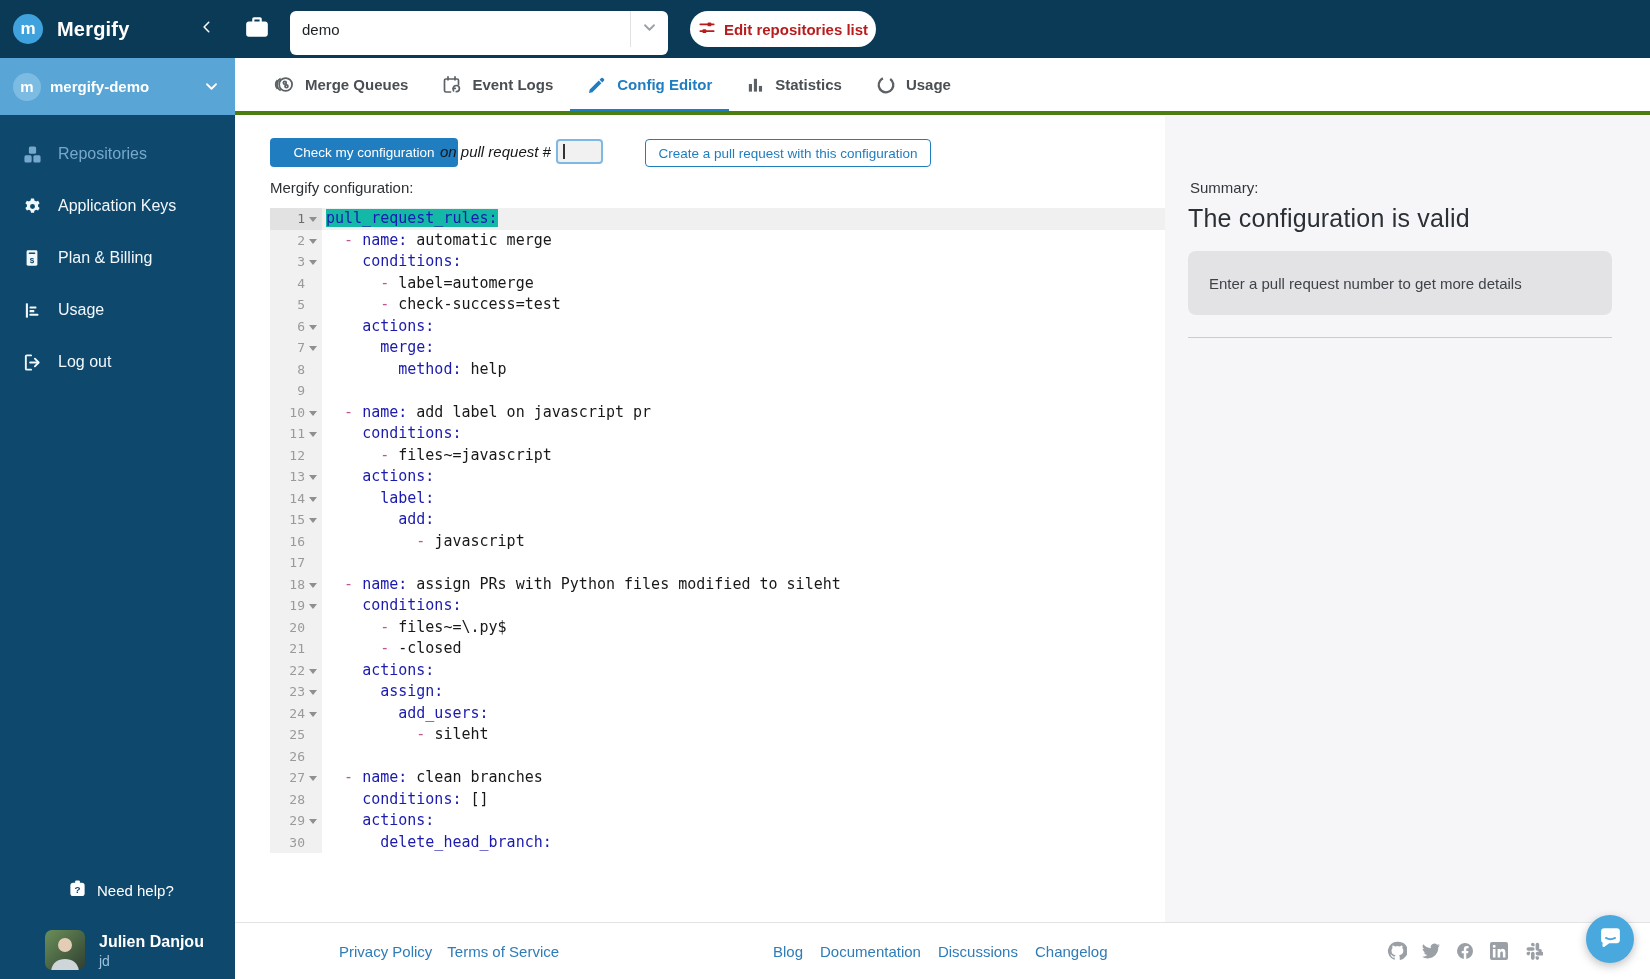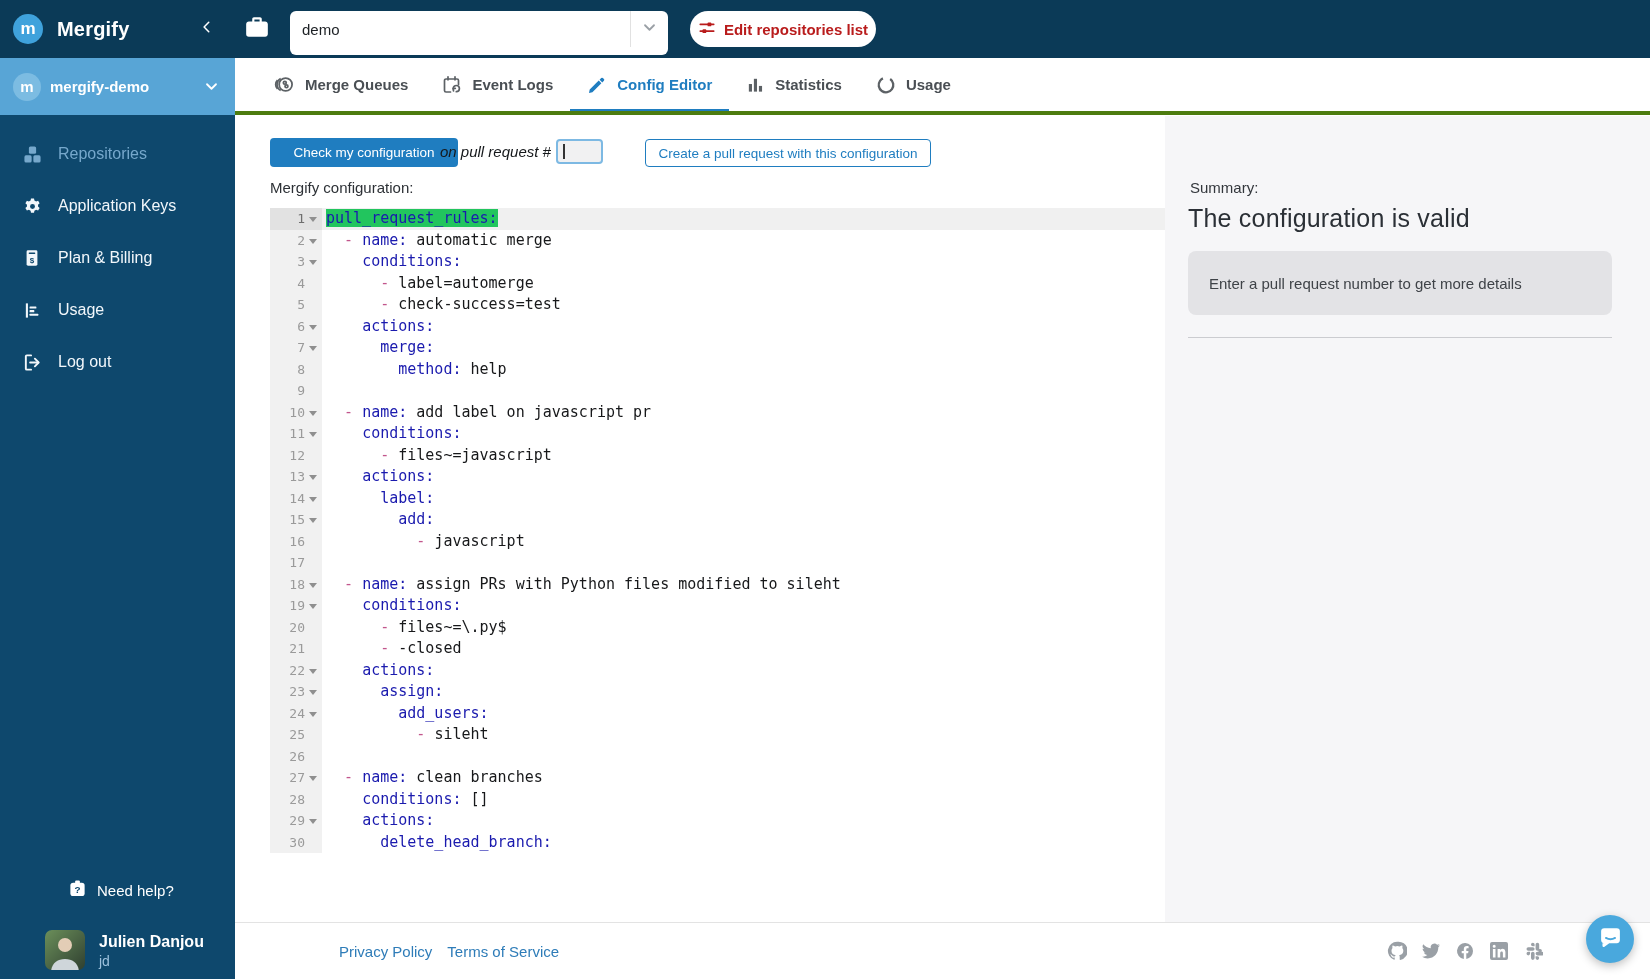--- a/index.html
+++ b/index.html
@@ -68,21 +68,21 @@
   .editor{position:absolute;left:270px;top:208px;width:895px;height:646px;background:#fff;
     font-family:"DejaVu Sans Mono",monospace;font-size:15px;cursor:text}
   .row{display:flex;height:21.5px;line-height:21.5px}
   .gut{width:52px;flex:none;background:#f1f1f1;color:#9a9a9a;font-size:13px;text-align:right;padding-right:17px;position:relative}
   .fold{position:absolute;right:5px;top:9px;width:0;height:0;border-left:4px solid transparent;border-right:4px solid transparent;
     border-top:5px solid #8f8f8f;cursor:pointer}
   .code{flex:1;padding-left:4px;white-space:pre;color:#17181a}
   .tk{color:var(--code-key)} .td{color:var(--code-dash)}
   .row.active .gut{background:#e2e2e2;color:#6e6e6e}
   .row.active{background:#f0f0f0}
-  .selbox{background:#22c55e}
+  .selbox{background:#14b8a6}
   .tcaret{display:inline-block;width:2px;height:15px;background:#222;vertical-align:-2px;margin-right:-2px}
 
   
   .sum-label{position:absolute;left:1190px;top:179px;font-size:15px;color:#33373c}
   .sum-title{position:absolute;left:1188px;top:204px;font-size:25px;font-weight:500;color:#2b3036;letter-spacing:.2px}
   .sum-box{position:absolute;left:1188px;top:251px;width:424px;height:64px;background:#e3e3e6;border-radius:8px;
     display:flex;align-items:center;padding-left:21px;font-size:15px;color:#3f4348}
   .sum-hr{position:absolute;left:1188px;top:337px;width:424px;height:0;border-top:1px solid #cbccd0}
 
   
@@ -412,20 +412,26 @@
   <div class="sum-box">
     <span>Enter a pull request number to get more details</span>
   </div>
   <div class="sum-hr"></div>
 
   <div class="footer">
     <div class="fgroup fg1" id="footer-left">
         <a class="flink">Privacy Policy</a>
         <a class="flink">Terms of Service</a>
       </div>
+    <div class="fgroup fg2" id="footer-center">
+        <a class="flink">Blog</a>
+        <a class="flink">Documentation</a>
+        <a class="flink">Discussions</a>
+        <a class="flink">Changelog</a>
+      </div>
     <div class="fgroup fg3" id="footer-social">
         <span class="soc">
           <svg viewBox="0 0 20 20" width="20" height="20" fill="currentColor">
             <path d="M10 .8a9.2 9.2 0 00-2.9 17.9c.5.1.6-.2.6-.5v-1.7c-2.6.6-3.1-1.1-3.1-1.1-.4-1-1-1.3-1-1.3-.9-.6.1-.6.1-.6 1 .1 1.5 1 1.5 1 .9 1.5 2.3 1.1 2.9.8.1-.6.3-1.1.6-1.3-2-.2-4.2-1-4.2-4.6 0-1 .4-1.8 1-2.5-.1-.2-.4-1.2.1-2.5 0 0 .8-.2 2.5 1a8.7 8.7 0 014.6 0c1.7-1.2 2.5-1 2.5-1 .5 1.3.2 2.3.1 2.5.6.7 1 1.5 1 2.5 0 3.6-2.2 4.4-4.2 4.6.3.3.6.9.6 1.8v2.6c0 .3.2.6.6.5A9.2 9.2 0 0010 .8z"></path>
           </svg>
         </span>
         <span class="soc">
           <svg viewBox="0 0 20 20" width="20" height="20" fill="currentColor">
             <path d="M19 4.3c-.7.3-1.4.5-2.1.6.8-.5 1.3-1.2 1.6-2-.7.4-1.5.7-2.4.9a3.7 3.7 0 00-6.3 3.4A10.5 10.5 0 012.2 3.3a3.7 3.7 0 001.1 4.9c-.6 0-1.2-.2-1.7-.4 0 1.8 1.3 3.3 3 3.6-.5.2-1.1.2-1.7.1.5 1.5 1.9 2.5 3.5 2.6A7.4 7.4 0 011 15.7a10.4 10.4 0 005.7 1.7c6.8 0 10.6-5.7 10.6-10.6v-.5c.7-.5 1.3-1.2 1.7-2z"></path>
           </svg>

